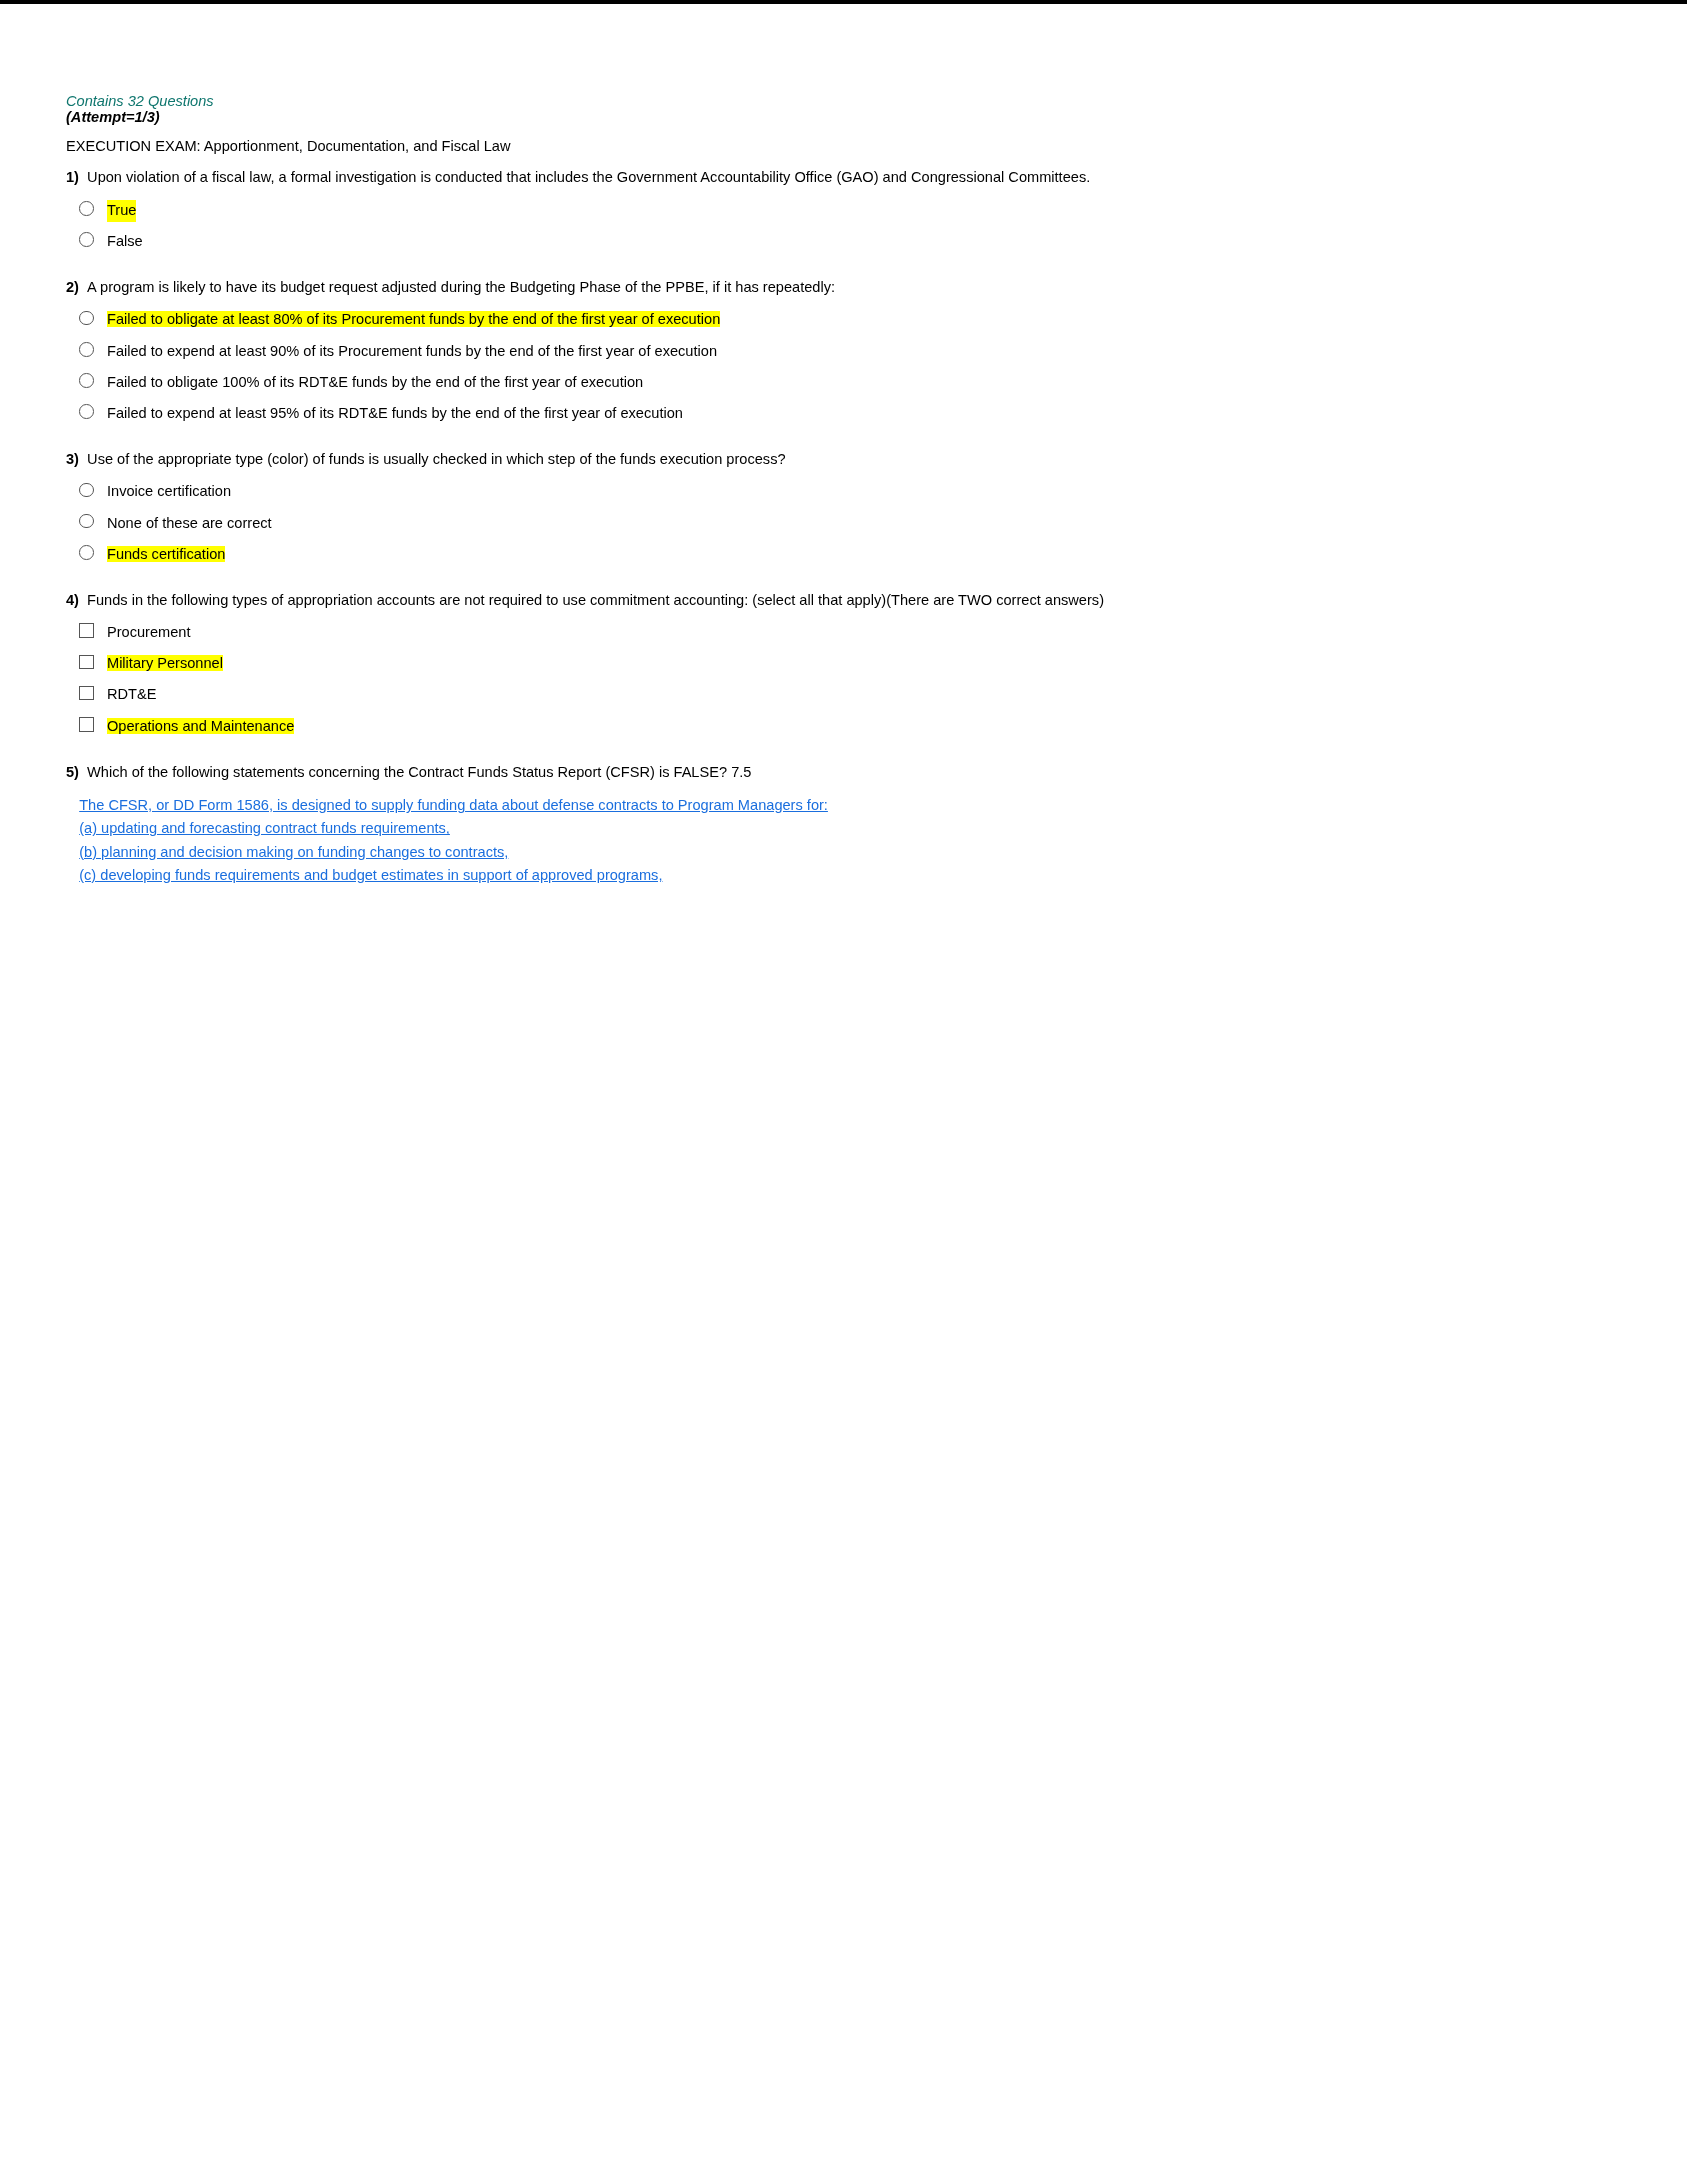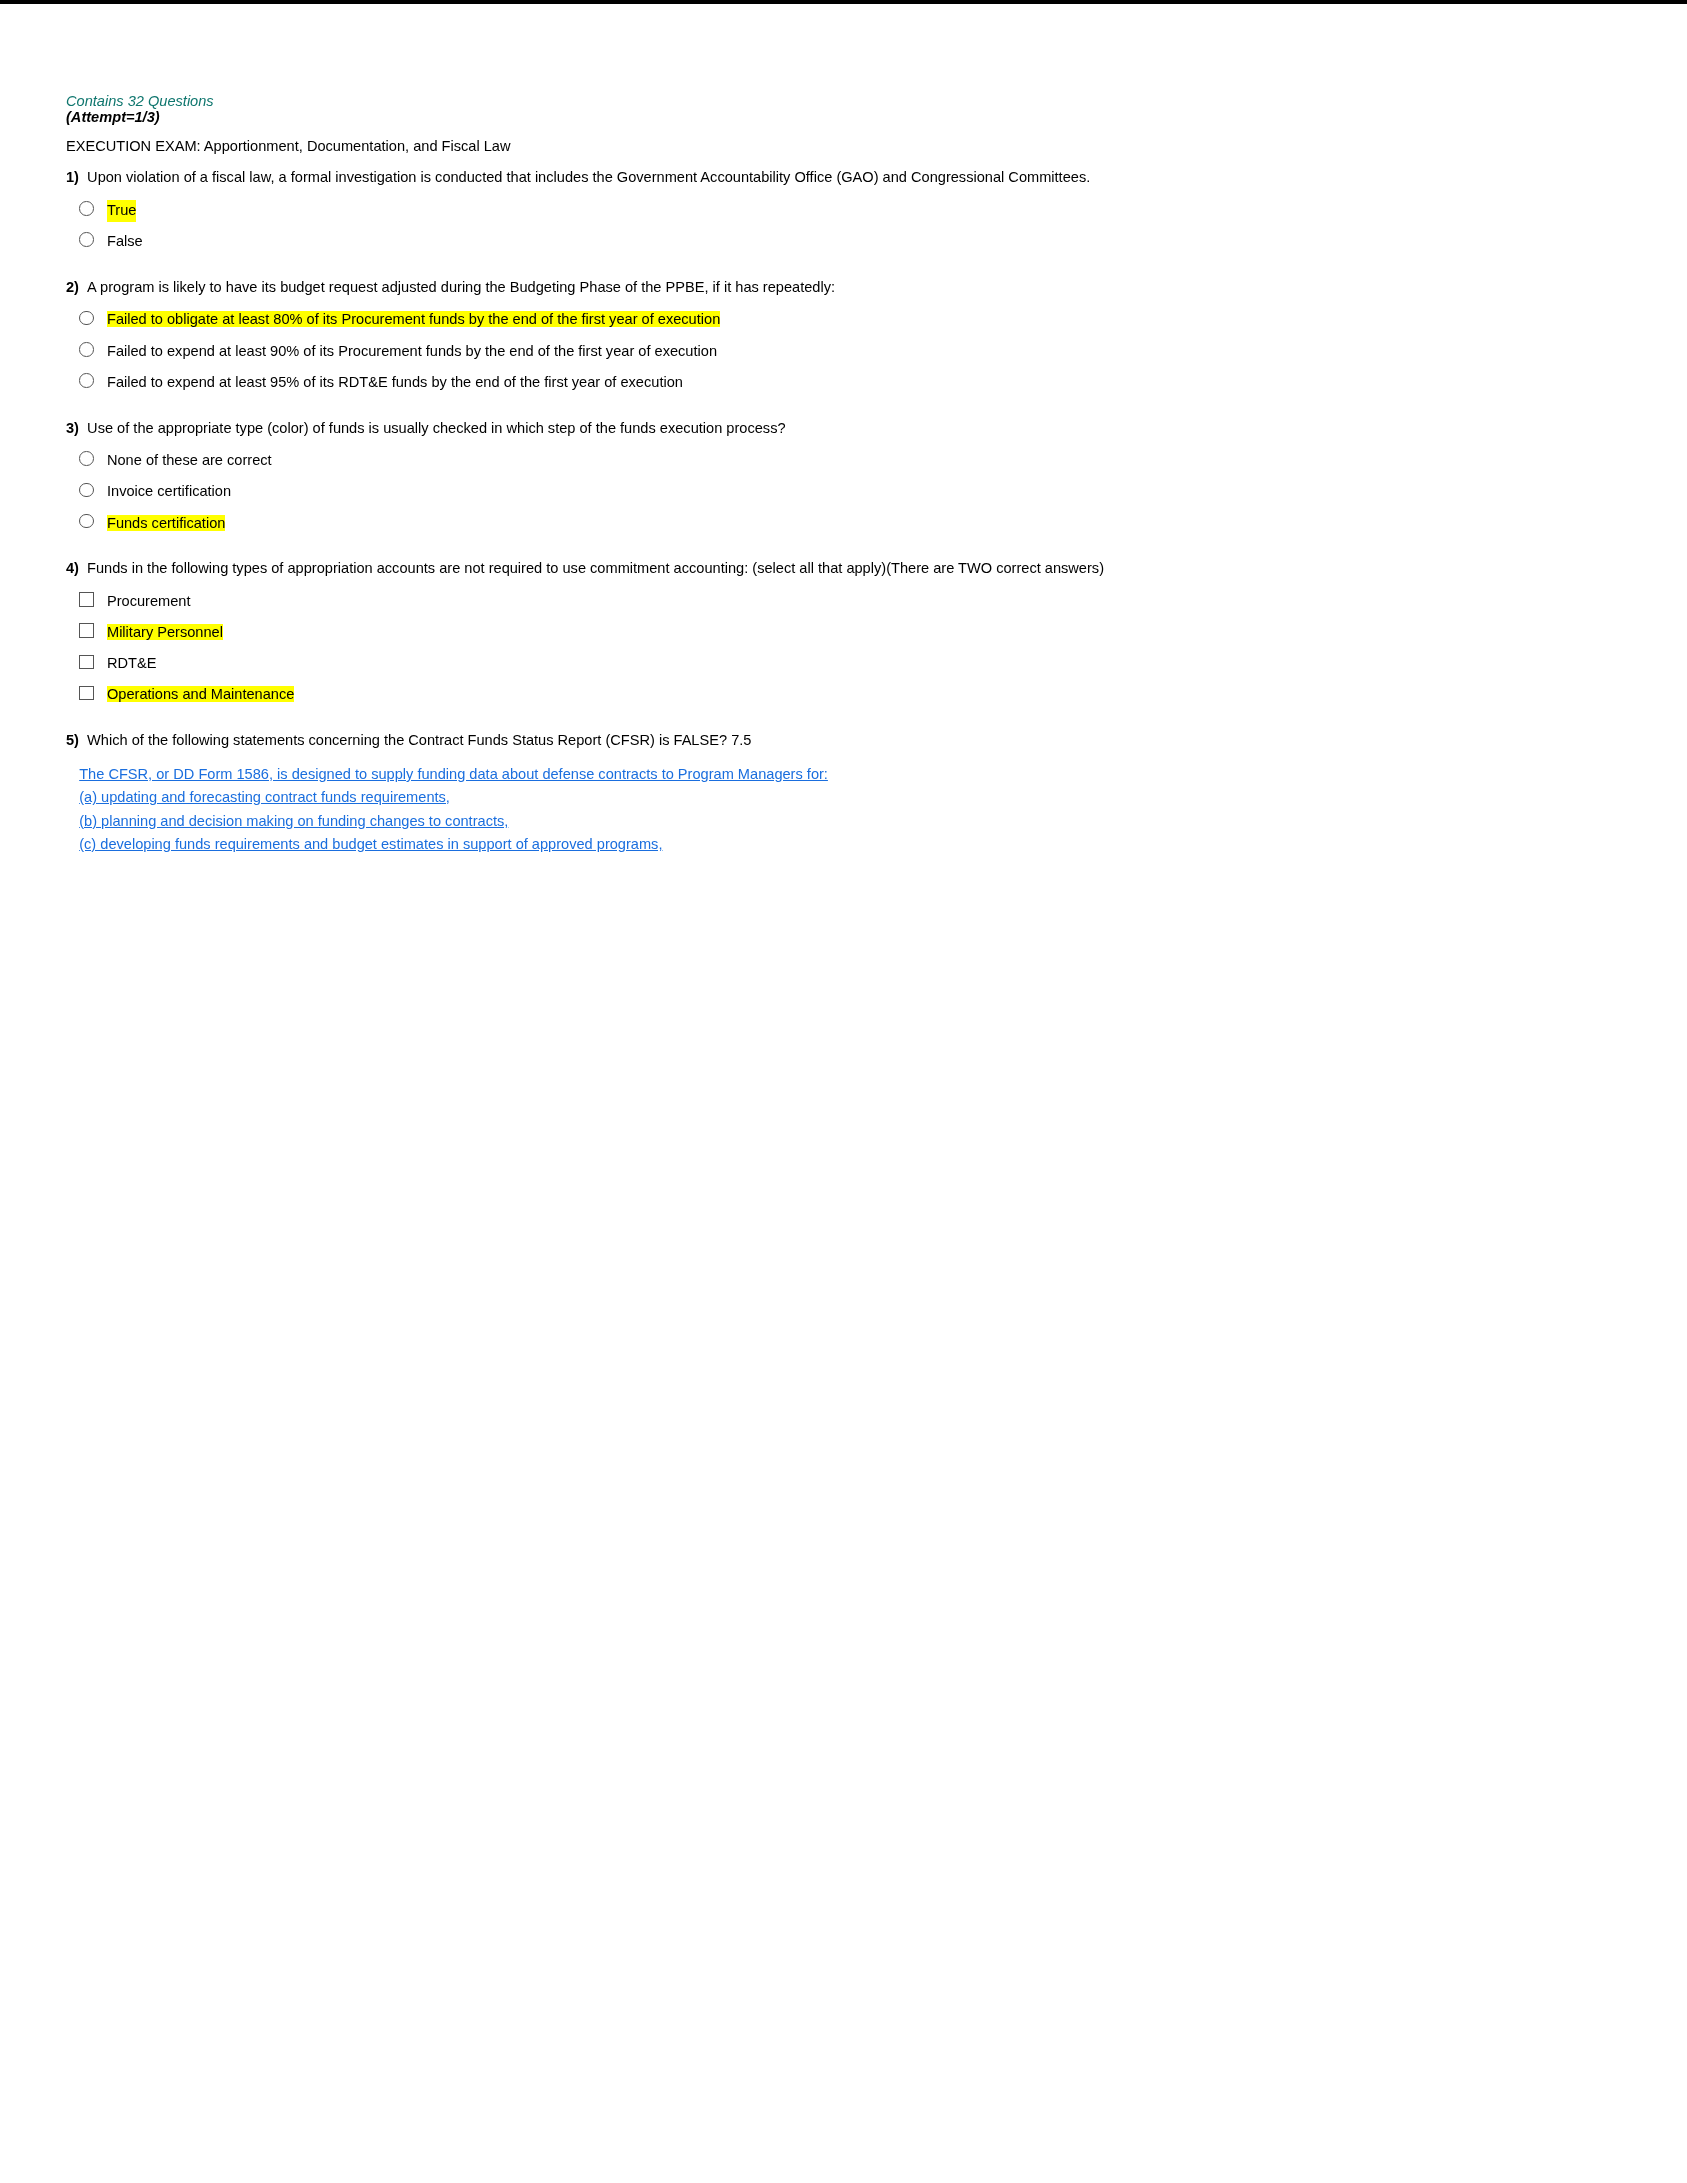--- a/index.html
+++ b/index.html
@@ -162,36 +162,40 @@
         <span class="option-text">
           <span class="highlight-yellow">Failed to obligate at least 80% of its Procurement funds by the end of the first year of execution</span>
         </span>
       </div>
       <div class="option-row">
         <span class="radio-btn"></span>
         <span class="option-text">Failed to expend at least 90% of its Procurement funds by the end of the first year of execution</span>
       </div>
       <div class="option-row">
         <span class="radio-btn"></span>
+        <span class="option-text">Failed to obligate 100% of its RDT&amp;E funds by the end of the first year of execution</span>
+      </div>
+      <div class="option-row">
+        <span class="radio-btn"></span>
         <span class="option-text">Failed to expend at least 95% of its RDT&amp;E funds by the end of the first year of execution</span>
       </div>
     </div>
 
     <div class="question-block">
       <div class="question-text">
         <strong>3)</strong>
         &nbsp;Use of the appropriate type (color) of funds is usually checked in which step of the funds execution process?
       </div>
       <div class="option-row">
         <span class="radio-btn"></span>
+        <span class="option-text">Invoice certification</span>
+      </div>
+      <div class="option-row">
+        <span class="radio-btn"></span>
         <span class="option-text">None of these are correct</span>
-      </div>
-      <div class="option-row">
-        <span class="radio-btn"></span>
-        <span class="option-text">Invoice certification</span>
       </div>
       <div class="option-row">
         <span class="radio-btn"></span>
         <span class="option-text">
           <span class="highlight-yellow">Funds certification</span>
         </span>
       </div>
     </div>
 
     <div class="question-block">

